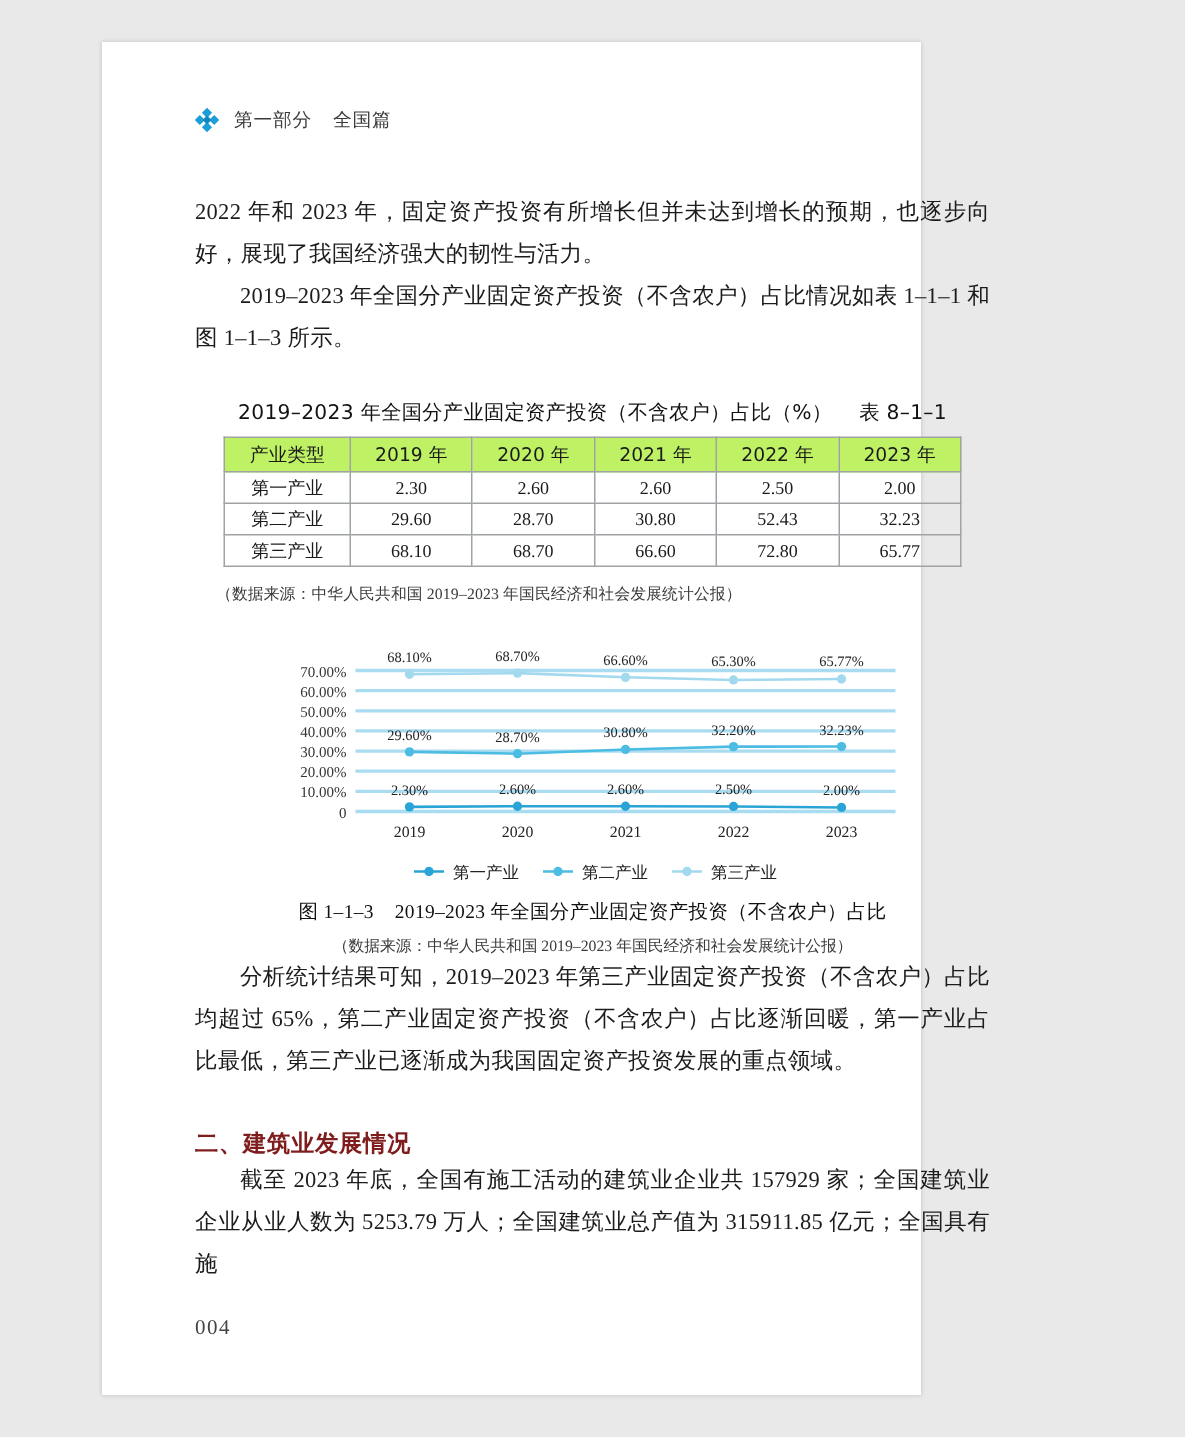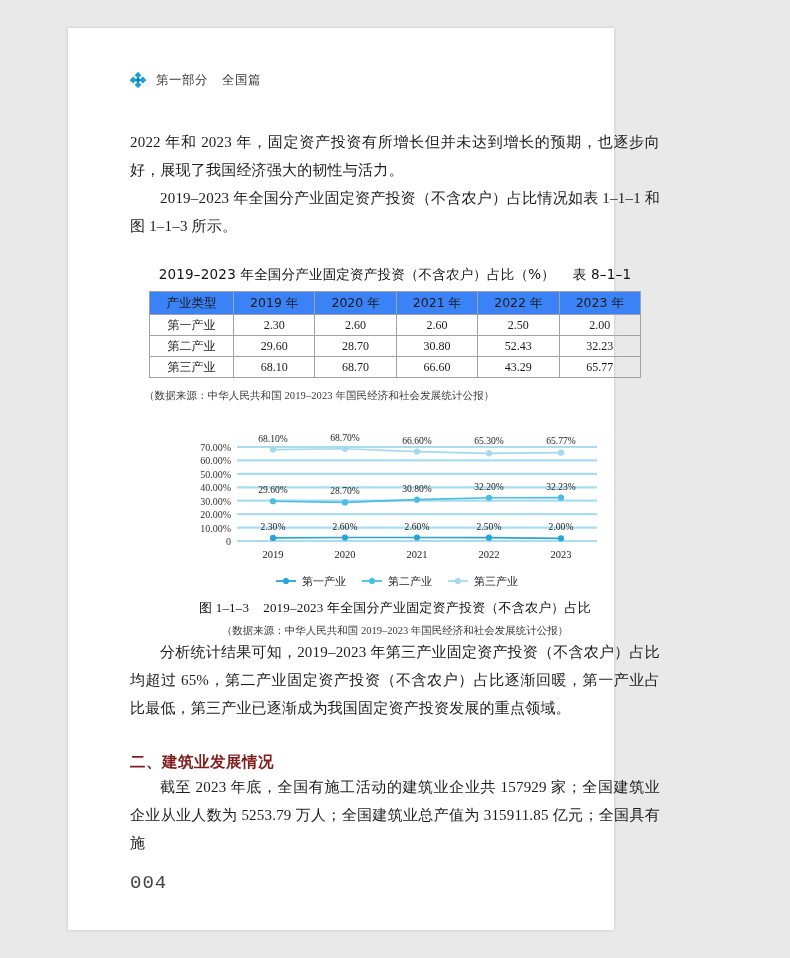--- a/index.html
+++ b/index.html
@@ -73,21 +73,21 @@
     color: #1a1a1a;
   }
   table.data th, table.data td {
     border: 1px solid #9fa3a6;
     height: 21px;
     text-align: center;
     font-weight: normal;
     padding: 0 2px;
   }
   table.data thead th {
-    background: #3b82f6;
+    background: #bef264;
     font-size: 12.5px;
     font-family: "DejaVu Sans", "Liberation Sans", sans-serif;
     height: 23px;
   }
   table.data tbody td:first-child { text-align: center; }
   .src-note {
     font-size: 10.5px;
     color: #3a3a3a;
     margin-top: 11px;
     padding-left: 14px;
@@ -122,23 +122,23 @@
     letter-spacing: 0.5px;
   }
 
   .para-gap { margin-top: 22px; }
   .para-gap2 { margin-top: 24px; }
 
   .folio {
     position: absolute;
     left: 62px;
     bottom: 36px;
-    font-size: 19px;
+    font-size: 14px;
     color: #444;
-    font-family: Liberation Mono, monospace;
+    font-family: Liberation Serif, serif;
     letter-spacing: 1px;
   }
 </style>
 </head>
 <body>
 
 <div class="page">
   <div class="page-inner">
 
     <div class="runhead">
@@ -188,21 +188,21 @@
             <td>28.70</td>
             <td>30.80</td>
             <td>52.43</td>
             <td>32.23</td>
           </tr>
           <tr>
             <td>第三产业</td>
             <td>68.10</td>
             <td>68.70</td>
             <td>66.60</td>
-            <td>43.29</td>
+            <td>72.80</td>
             <td>65.77</td>
           </tr>
         </tbody>
       </table>
       <div class="src-note">（数据来源：中华人民共和国 2019–2023 年国民经济和社会发展统计公报）</div>
     </div>
 
     <div class="chart-wrap">
       <svg class="chart-svg" id="chart" width="420" height="170" viewBox="0 0 420 170">
           <line x1="52" x2="412" y1="118" y2="118" stroke="#a9dcf0" stroke-width="2.2"></line>

